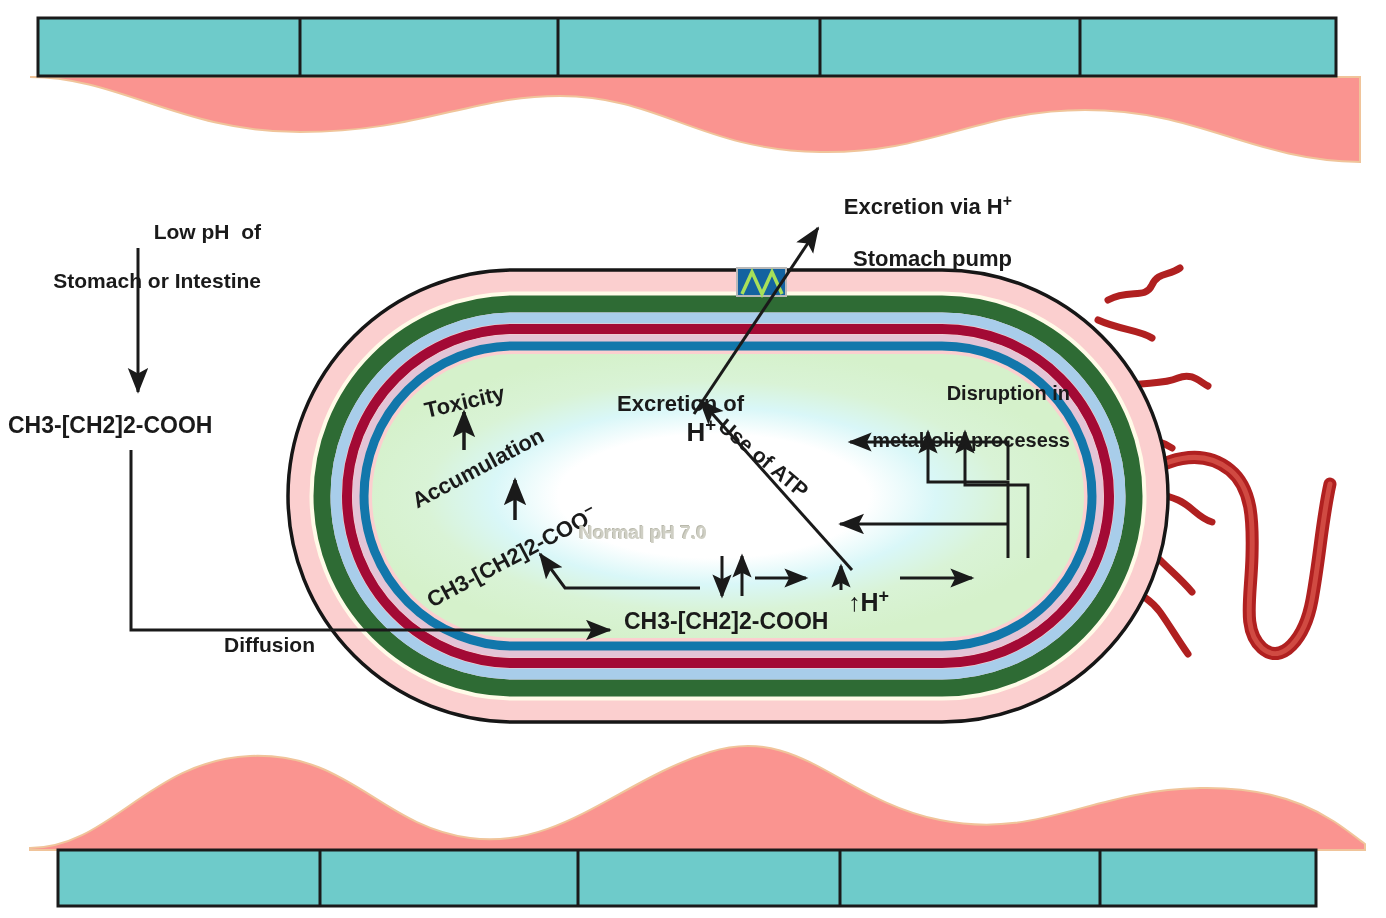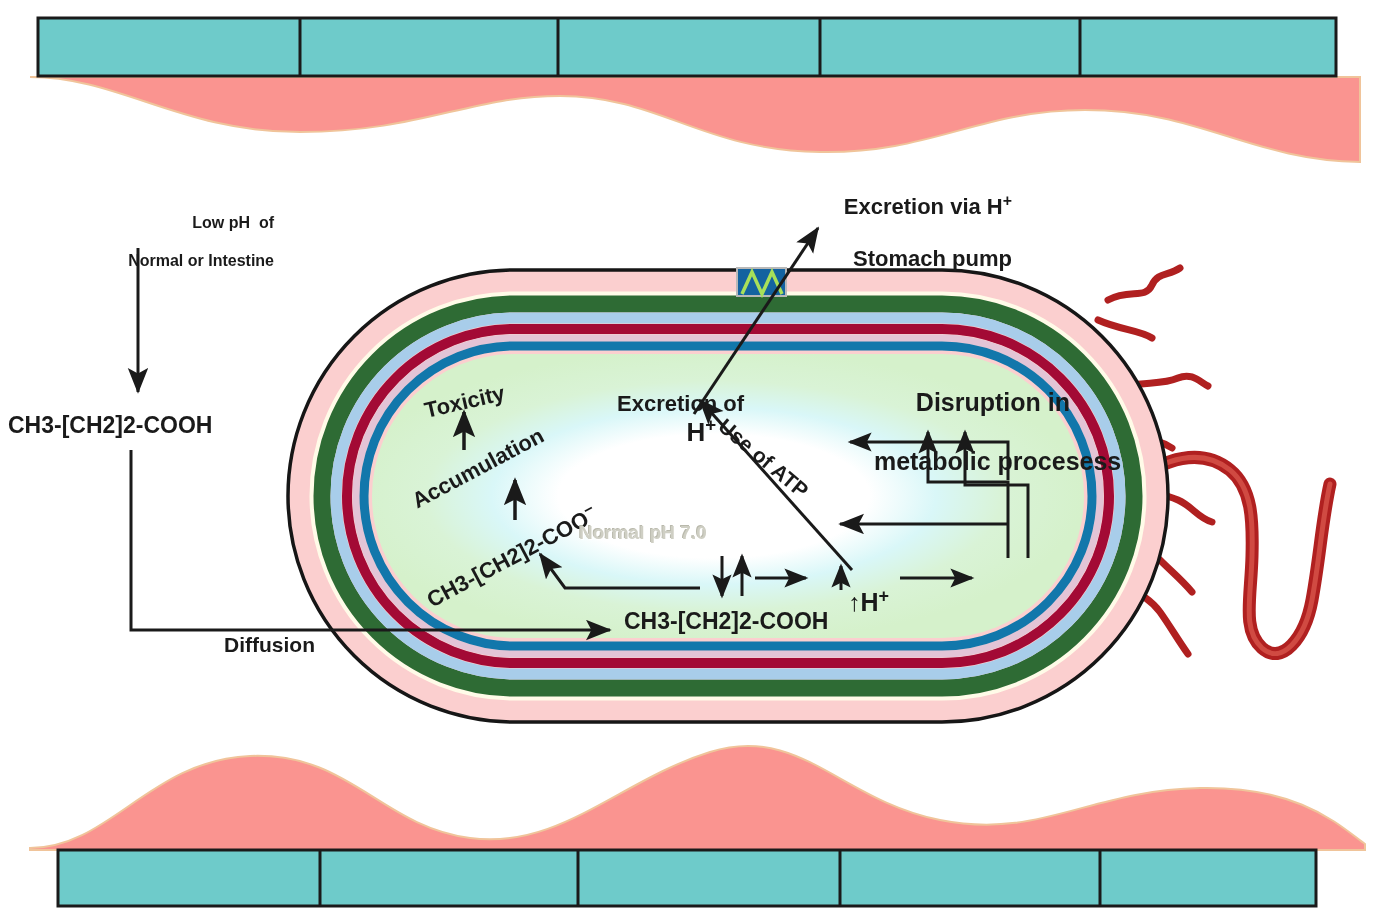--- a/index.html
+++ b/index.html
@@ -134,23 +134,23 @@
     <line x1="900" y1="578" x2="972" y2="578" stroke-width="3" marker-end="url(#ah)"></line>
 
     <path d="M1008,558 L1008,482 L928,482 L928,432" stroke-width="3" marker-end="url(#ah)"></path>
     <path d="M1028,558 L1028,485 L965,485 L965,432" stroke-width="3" marker-end="url(#ah)"></path>
 
     <path d="M1008,480 L1008,442 L850,442" stroke-width="3" marker-end="url(#ah)"></path>
     <path d="M1008,524 L840,524" stroke-width="3" marker-end="url(#ahs)"></path>
   </g>
 </svg>
 
-<div class="lbl ctr" style="left:14px;top:195px;width:260px;font-size:16px;">
+<div class="lbl ctr" style="left:1px;top:195px;width:260px;font-size:21px;">
   <span>Low pH  of</span><br>
-  <span>Normal or Intestine</span>
+  <span>Stomach or Intestine</span>
 </div>
 
 <div class="lbl" style="left:8px;top:412px;font-size:23px;">CH3-[CH2]2-COOH</div>
 
 <div class="lbl" style="left:224px;top:633px;font-size:21px;">Diffusion</div>
 
 <div class="lbl ctr" style="left:712px;top:168px;width:300px;font-size:22px;">
   <span>Excretion via H</span><span class="sup">+</span><br>
   <span>Stomach pump</span>
 </div>
@@ -172,19 +172,19 @@
 </div>
 
 <div class="lbl emboss" style="left:579px;top:522px;font-size:19px;">Normal pH 7.0</div>
 
 <div class="lbl" style="left:624px;top:608px;font-size:23px;">CH3-[CH2]2-COOH</div>
 
 <div class="lbl" style="left:834px;top:558px;font-size:25px;">
   <span>↑H</span><span class="sup">+</span>
 </div>
 
-<div class="lbl ctr" style="left:860px;top:358px;width:210px;font-size:25px;">
+<div class="lbl ctr" style="left:860px;top:358px;width:210px;font-size:20px;">
   <span>Disruption in</span><br>
   <span>metabolic procesess</span>
 </div>
 
 
 </div>
 
 </body></html>

